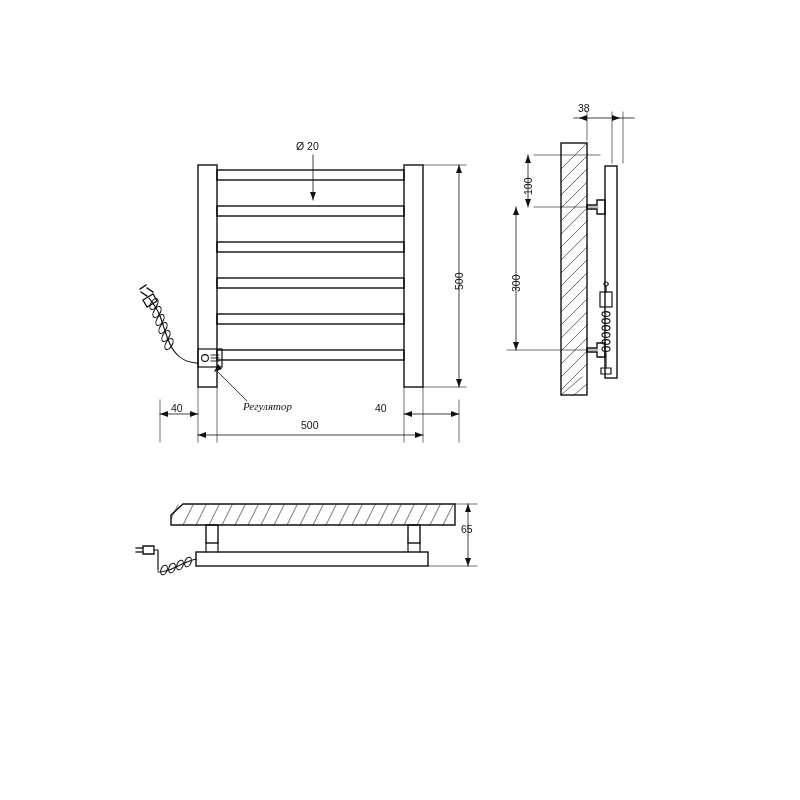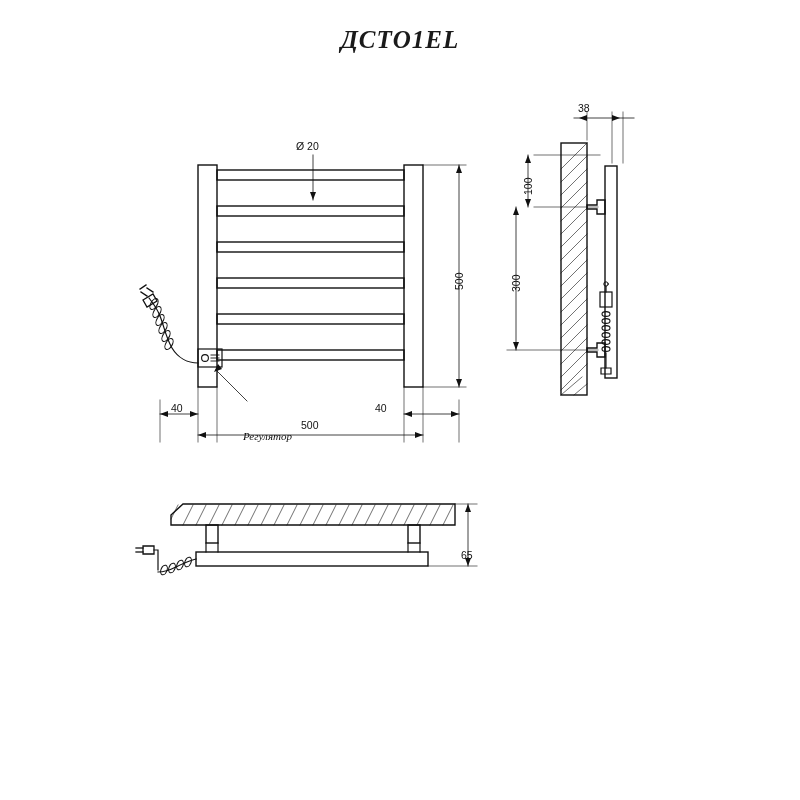--- a/index.html
+++ b/index.html
@@ -32,29 +32,27 @@
     white-space:nowrap;
   }
   .lbl.rot{
     transform:rotate(-90deg);
     transform-origin:left top;
   }
   .lbl.ital{
     font-family:"Liberation Serif", serif;
     font-style:italic;
     font-size:11px;
-    margin-top:30px;
   }
 </style>
 </head>
 <body>
 
 <div class="sheet">
 
-  <div class="title">ДСТО1EL</div>
 
   <svg width="800" height="800" viewBox="0 0 800 800">
     <g stroke="#111" fill="none" stroke-width="1.4" stroke-linecap="square">
 
       <rect x="198" y="165" width="19" height="222"></rect>
 
       <rect x="404" y="165" width="19" height="222"></rect>
 
       <rect x="217" y="170" width="187" height="10"></rect>
       <rect x="217" y="206" width="187" height="10"></rect>
@@ -246,15 +244,15 @@
   <div class="lbl" style="left:375px;top:402px;">40</div>
 
   <div class="lbl ital" style="left:243px;top:400px;">Регулятор</div>
 
   <div class="lbl" style="left:578px;top:102px;">38</div>
 
   <div class="lbl rot" style="left:522px;top:195px;">100</div>
 
   <div class="lbl rot" style="left:510px;top:292px;">300</div>
 
-  <div class="lbl" style="left:461px;top:549px;">65</div>
+  <div class="lbl" style="left:461px;top:523px;">65</div>
 
 </div>
 
 </body></html>

